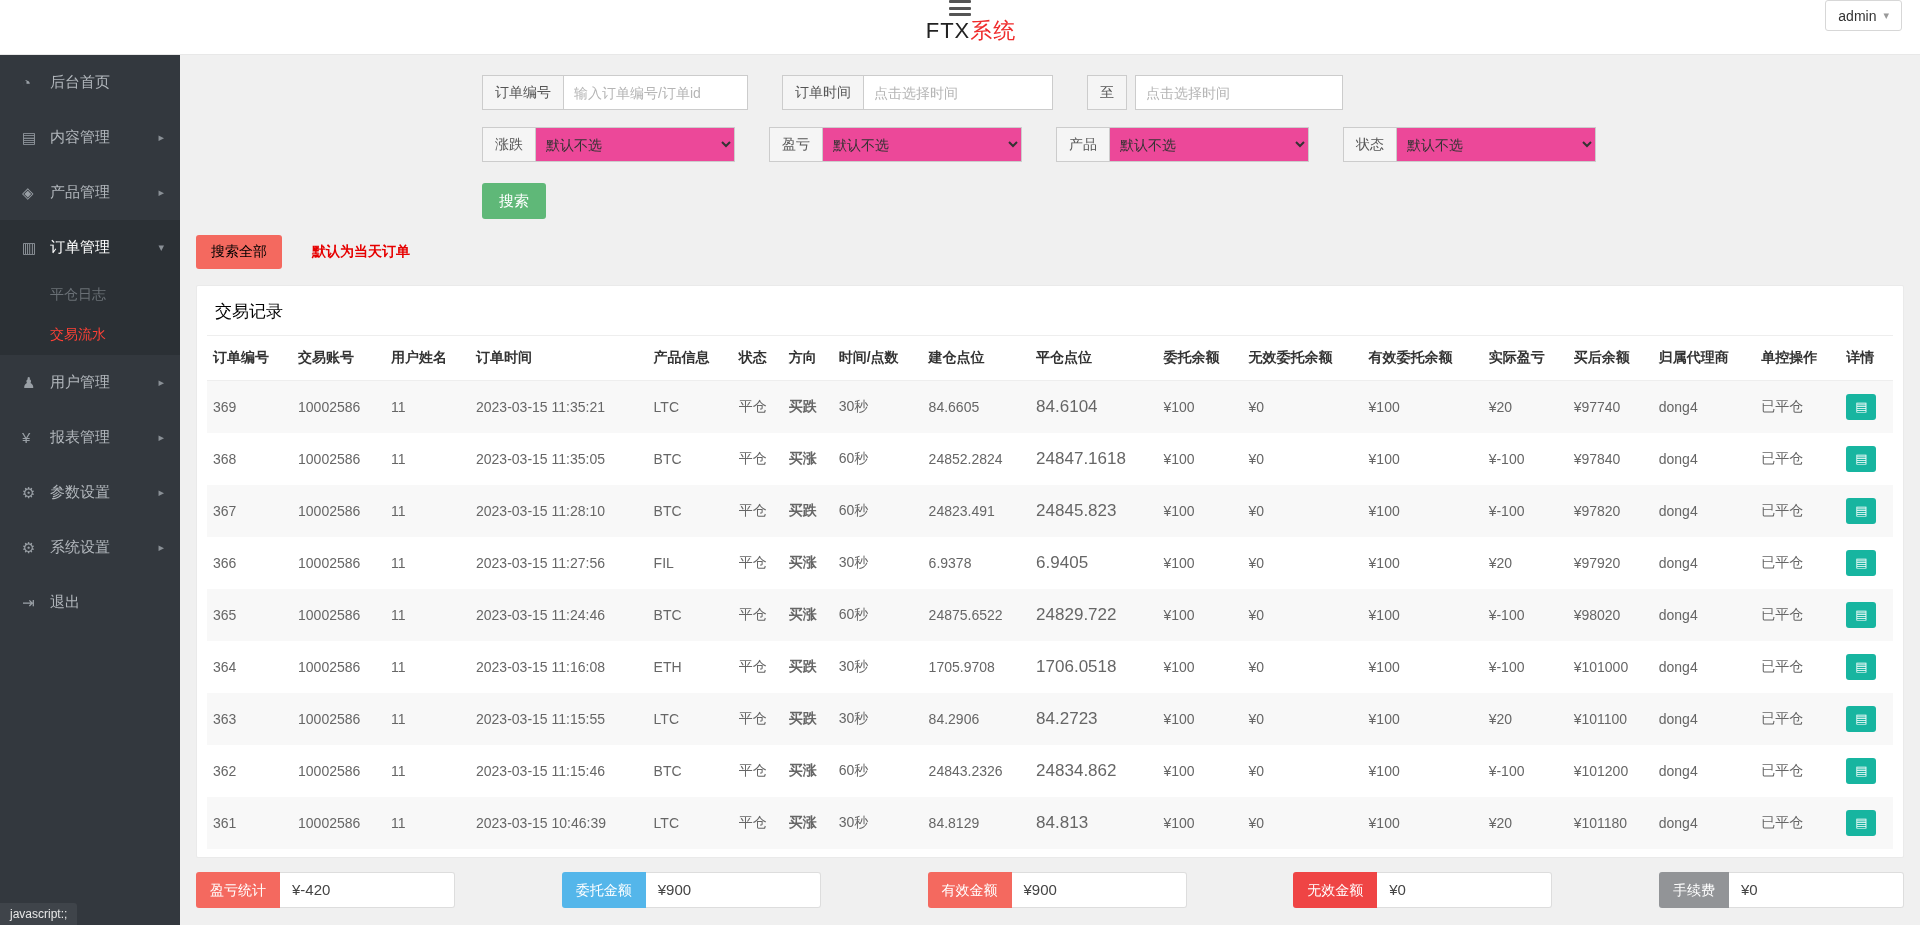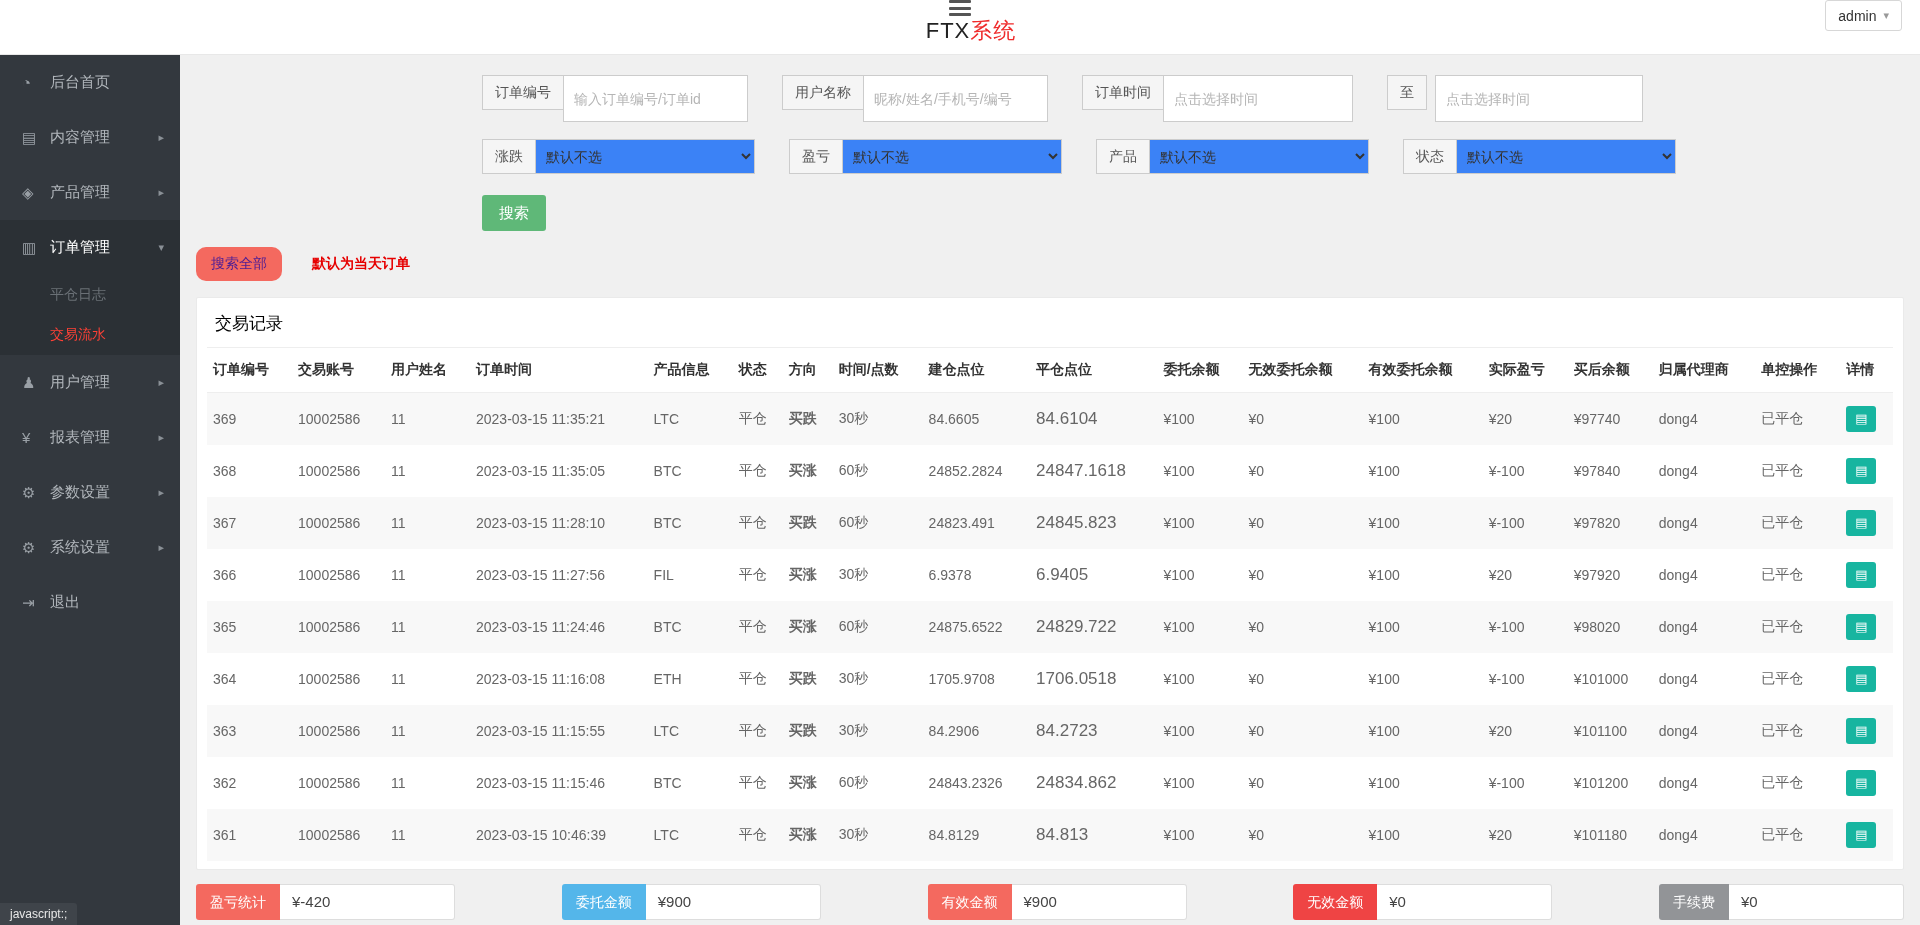--- a/index.html
+++ b/index.html
@@ -35,34 +35,34 @@
 
   
   .main { margin-left: 180px; padding: 75px 16px 20px 16px; min-height: 925px; }
 
   .filter-block { margin-left: 286px; }
   .filter-row { display: flex; align-items: center; margin-bottom: 17px; }
   .input-group { display: inline-flex; margin-right: 34px; }
   .ig-label { background: #f5f5f5; border: 1px solid #ccc; border-right: none; height: 35px;
     line-height: 33px; padding: 0 12px; font-size: 14px; color: #555; white-space: nowrap; }
   .ig-label.alone { border-right: 1px solid #ccc; margin-right: 8px; }
-  .ig-input { height: 47px; border: 1px solid #ccc; padding: 0 10px; font-size: 14px;
+  .ig-input { height: 35px; border: 1px solid #ccc; padding: 0 10px; font-size: 14px;
     color: #333; outline: none; background: #fff; }
   .ig-input::placeholder { color: #b5b5b5; }
-  .ig-select { height: 35px; width: 220px; border: 1px solid #ccc; background: #3b82f6;
+  .ig-select { height: 35px; width: 200px; border: 1px solid #ccc; background: #ec4899;
     font-size: 14px; color: #333; padding: 0 6px; outline: none;
     font-family: "Liberation Sans", "DejaVu Sans", sans-serif; }
   .w185 { width: 185px; } .w190 { width: 190px; } .w208 { width: 208px; }
   .btn-search { margin-top: 4px; height: 36px; padding: 0 17px; background: #5FB878; color: #fff;
     border: none; border-radius: 3px; font-size: 15px; cursor: pointer;
     font-family: Liberation Serif, serif; }
 
   .actions-row { margin-top: 16px; display: flex; align-items: center; }
-  .btn-search-all { height: 34px; padding: 0 15px; background: #f4695f; color: #4c1d95; border: none;
-    border-radius: 10px; font-size: 14px; cursor: pointer;
+  .btn-search-all { height: 34px; padding: 0 15px; background: #f4695f; color: #000000; border: none;
+    border-radius: 3px; font-size: 14px; cursor: pointer;
     font-family: "Liberation Sans", "DejaVu Sans", sans-serif; }
   .hint { margin-left: 30px; color: #e60000; font-weight: bold; font-size: 14px; }
 
   
   .card { margin-top: 16px; background: #fff; border: 1px solid #eaeaea; border-radius: 2px;
     padding: 0 10px 8px 10px; }
   .card-title { padding: 14px 8px 12px 8px; font-size: 17px; color: #000000;
     border-bottom: 1px solid #eee; }
   table.records { width: 100%; border-collapse: collapse; }
   table.records th { text-align: left; padding: 13px 6px; font-size: 14px; color: #333;
@@ -164,24 +164,20 @@
   </div>
 </nav>
 
 <main class="main">
 
   <div class="filter-block">
     <div class="filter-row">
       <div class="input-group">
         <span class="ig-label">订单编号</span>
         <input class="ig-input w185" placeholder="输入订单编号/订单id" style="">
-      </div>
-      <div class="input-group">
-        <span class="ig-label">用户名称</span>
-        <input class="ig-input w185" placeholder="昵称/姓名/手机号/编号" style="">
       </div>
       <div class="input-group">
         <span class="ig-label">订单时间</span>
         <input class="ig-input w190" placeholder="点击选择时间" style="">
       </div>
       <div class="input-group">
         <span class="ig-label alone">至</span>
         <input class="ig-input w208" placeholder="点击选择时间" style="">
       </div>
     </div>

